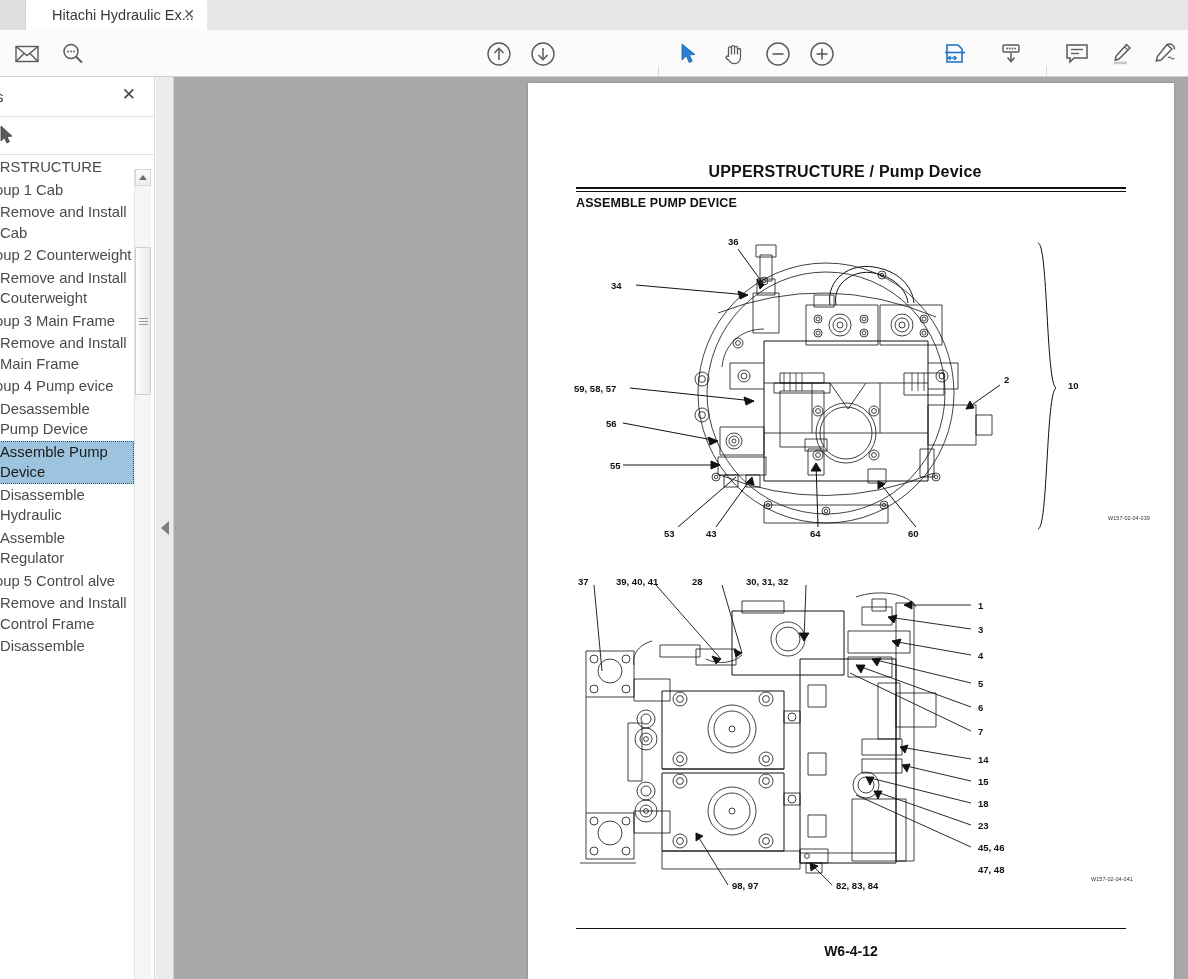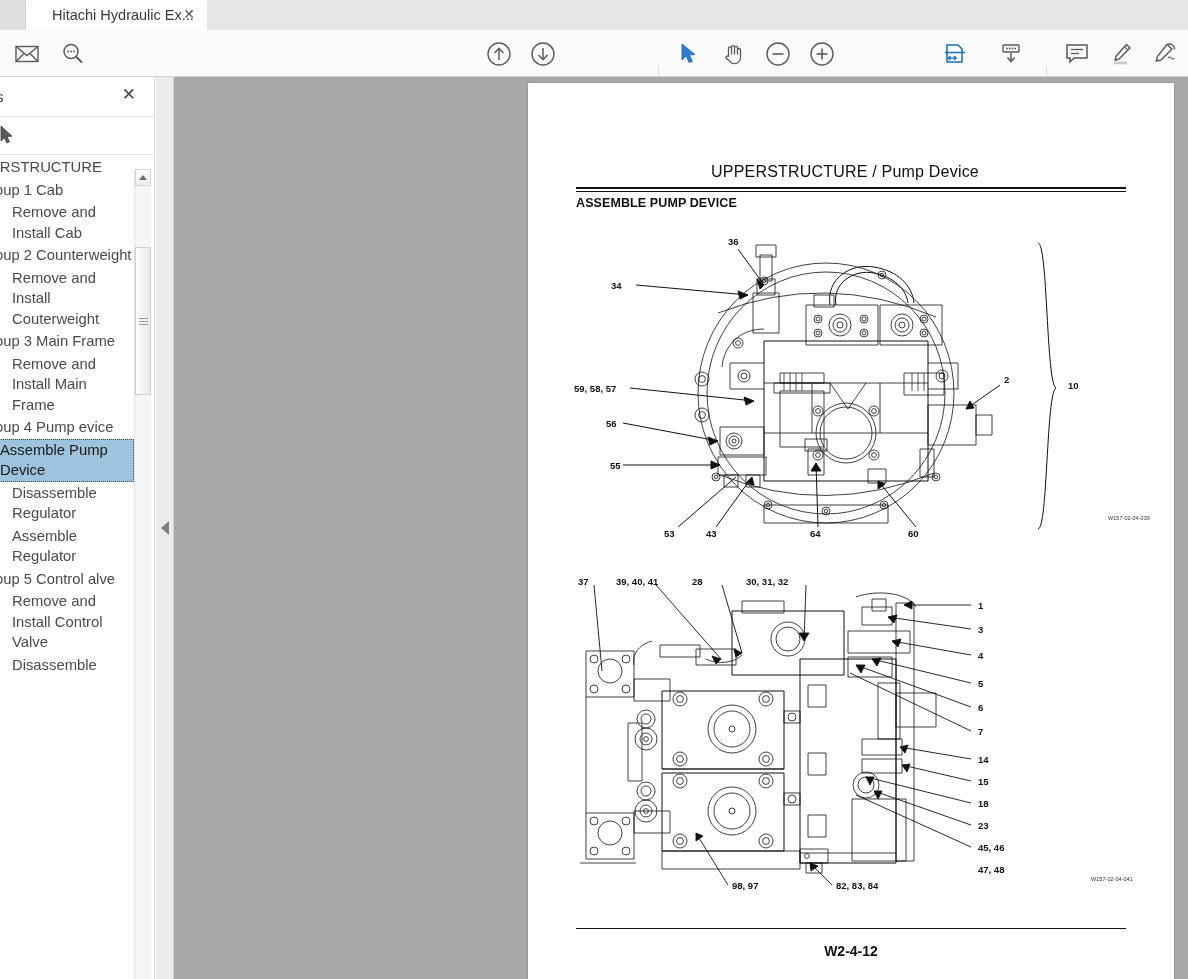--- a/index.html
+++ b/index.html
@@ -137,21 +137,21 @@
   .sb-item {
     position: relative;
     font-size: 14.8px;
     color: #4a4a4a;
     line-height: 20.5px;
     padding: 1px 2px 1px 0;
     white-space: normal;
     cursor: pointer;
   }
   .sb-item.group { margin-left: -10px; }
-  .sb-item.leaf  { margin-left: 12px; padding-left: 0px; }
+  .sb-item.leaf  { margin-left: 0px; padding-left: 0px; }
   .sb-item.selected {
     background: #9dc3de;
     color: #1a1a1a;
     outline: 1px dotted #4a4a4a;
     outline-offset: -1px;
     margin-left: -2px;
     padding-left: 2px;
     width: 136px;
   }
 
@@ -212,21 +212,21 @@
   }
   .page {
     position: absolute; left: 354px; top: 6px;
     width: 646px; height: 960px;
     background: #ffffff;
     box-shadow: 0 0 2px rgba(0,0,0,0.25);
   }
   .doc-title {
     position: absolute; left: 0; right: 12px; top: 80px;
     text-align: center;
-    font-size: 16px; font-weight: normal;
+    font-size: 16px; font-weight: bold;
     color: #111;
     letter-spacing: 0.2px;
   }
   .doc-rule {
     position: absolute; left: 48px; right: 48px; top: 104px;
     height: 0;
     border-top: 2.5px solid #111;
     border-bottom: 1px solid #111;
     padding-bottom: 2px;
   }
@@ -416,25 +416,26 @@
 
   <div class="sb-list" id="sb-list">
       <div class="sb-item group"><span>ERSTRUCTURE</span></div>
       <div class="sb-item group"><span>roup 1 Cab</span></div>
       <div class="sb-item leaf"><span>Remove and Install Cab</span></div>
       <div class="sb-item group"><span>roup 2 Counterweight</span></div>
       <div class="sb-item leaf"><span>Remove and Install Couterweight</span></div>
       <div class="sb-item group"><span>roup 3 Main Frame</span></div>
       <div class="sb-item leaf"><span>Remove and Install Main Frame</span></div>
       <div class="sb-item group"><span>roup 4 Pump evice</span></div>
+      <div class="sb-item leaf"><span>Desassemble Pump Device</span></div>
       <div class="sb-item leaf selected"><span>Assemble Pump Device</span></div>
-      <div class="sb-item leaf"><span>Disassemble Regulator</span></div>
+      <div class="sb-item leaf"><span>Disassemble Hydraulic</span></div>
       <div class="sb-item leaf"><span>Assemble Regulator</span></div>
       <div class="sb-item group"><span>roup 5 Control alve</span></div>
-      <div class="sb-item leaf"><span>Remove and Install Control Valve</span></div>
+      <div class="sb-item leaf"><span>Remove and Install Control Frame</span></div>
       <div class="sb-item leaf"><span>Disassemble</span></div>
     </div>
 
   <div class="sb-scroll">
     <div class="sb-scroll-up">
       <span class="arr-up"></span>
     </div>
     <div class="sb-thumb">
       <div class="sb-grip">
           <div></div>
@@ -767,15 +768,15 @@
           <text x="422" y="288">45, 46</text>
           <text x="422" y="310">47, 48</text>
           <text x="176" y="326">98, 97</text>
           <text x="280" y="326">82, 83, 84</text>
         </g>
       </svg>
       <div class="fig-code" style="left:535px; top:313px;">W157-02-04-041</div>
     </div>
 
     <div class="footer-rule"></div>
-    <div class="footer-text">W2-4-12</div>
+    <div class="footer-text">W6-4-12</div>
   </div>
 </div>
 
 </body></html>

